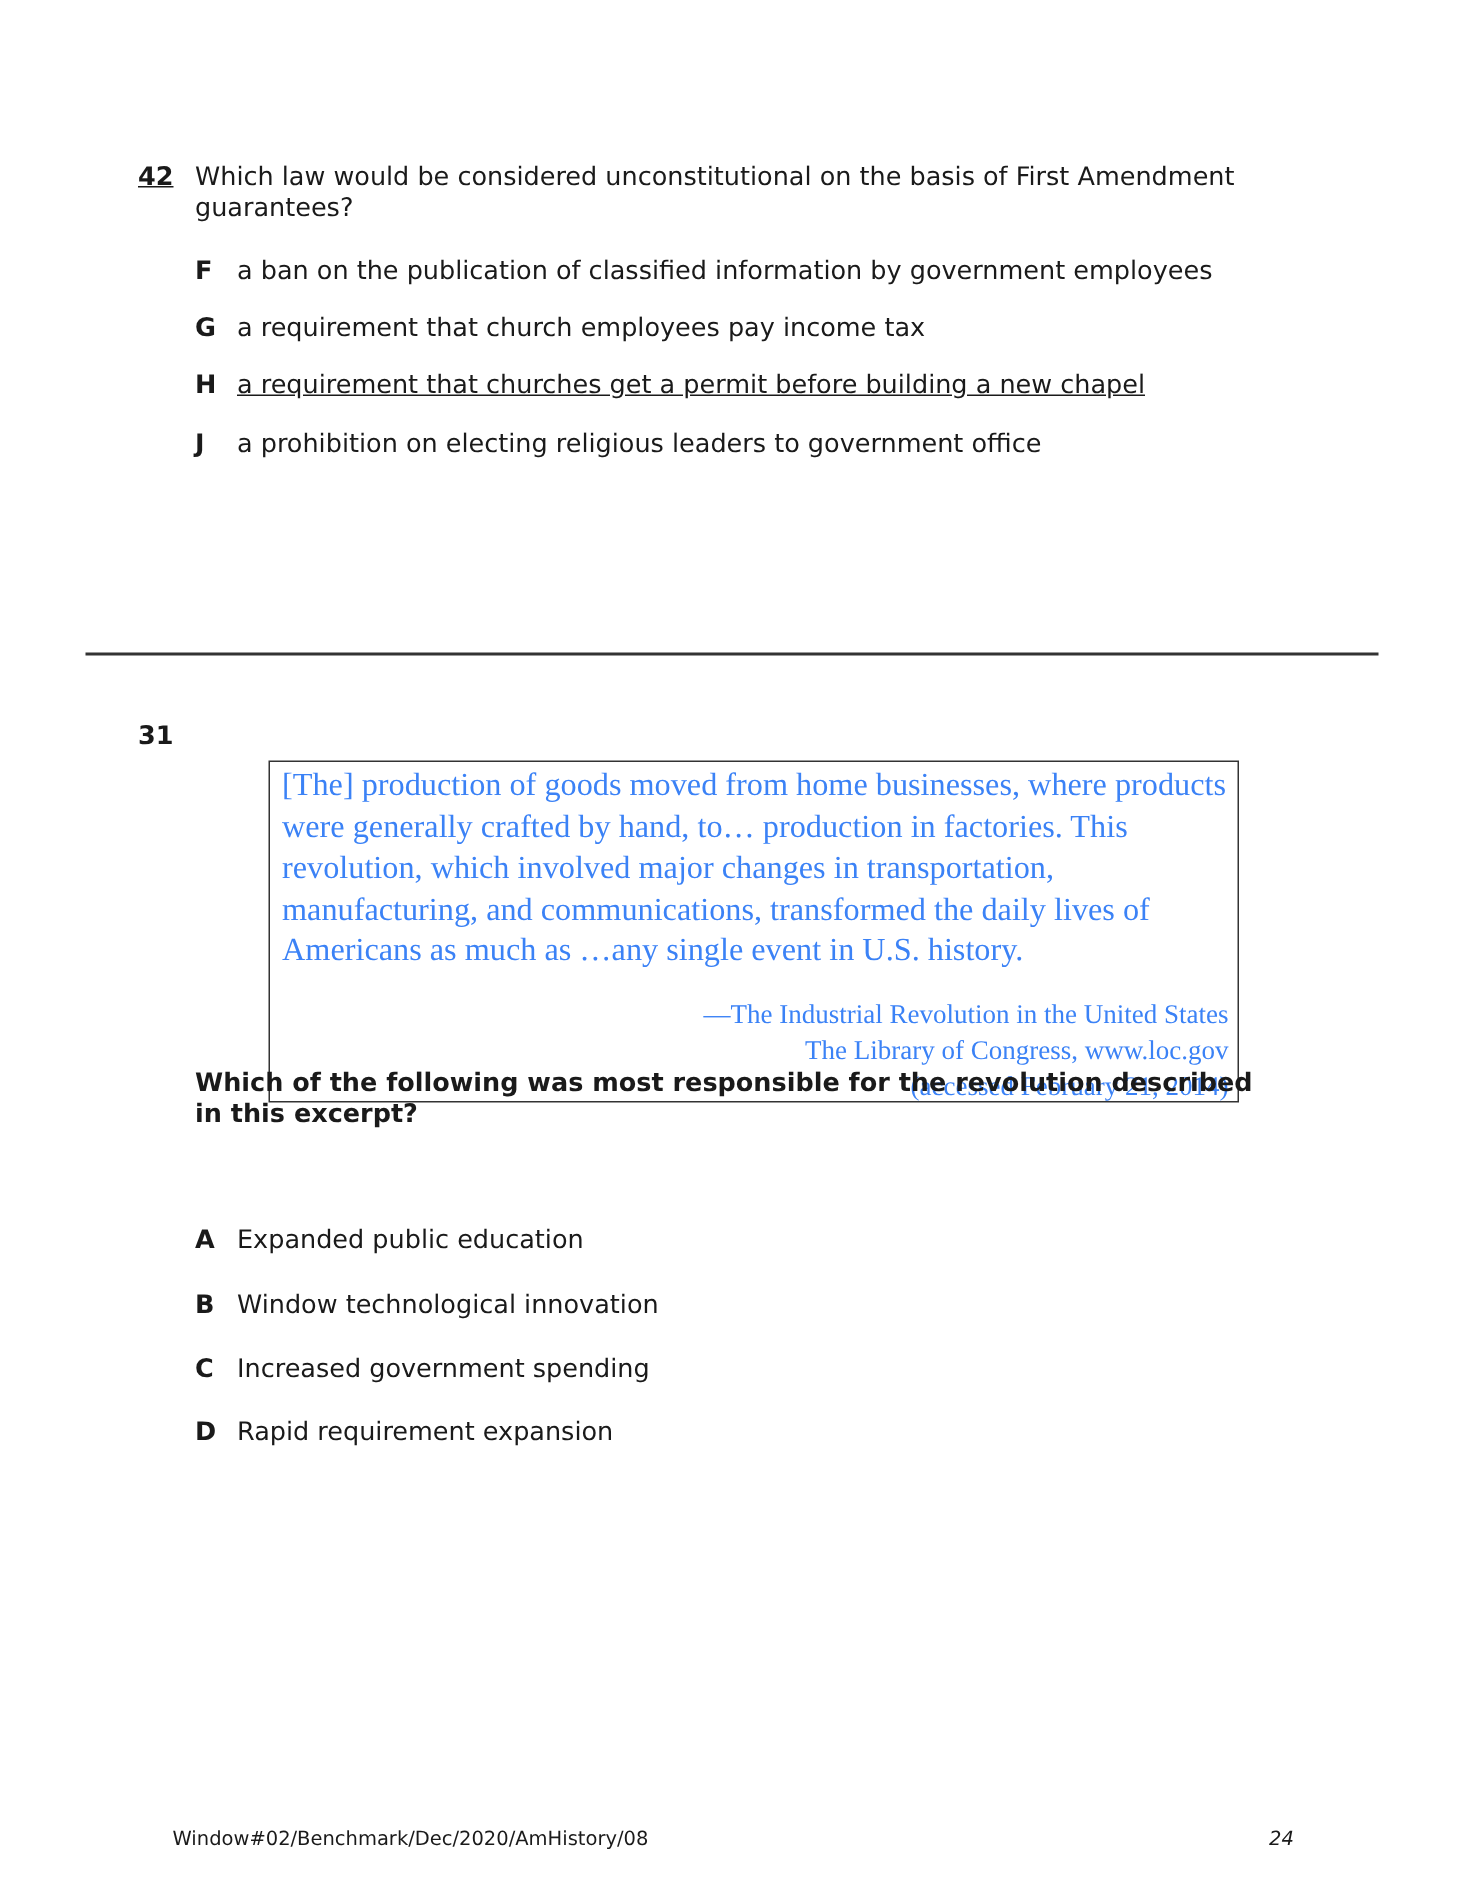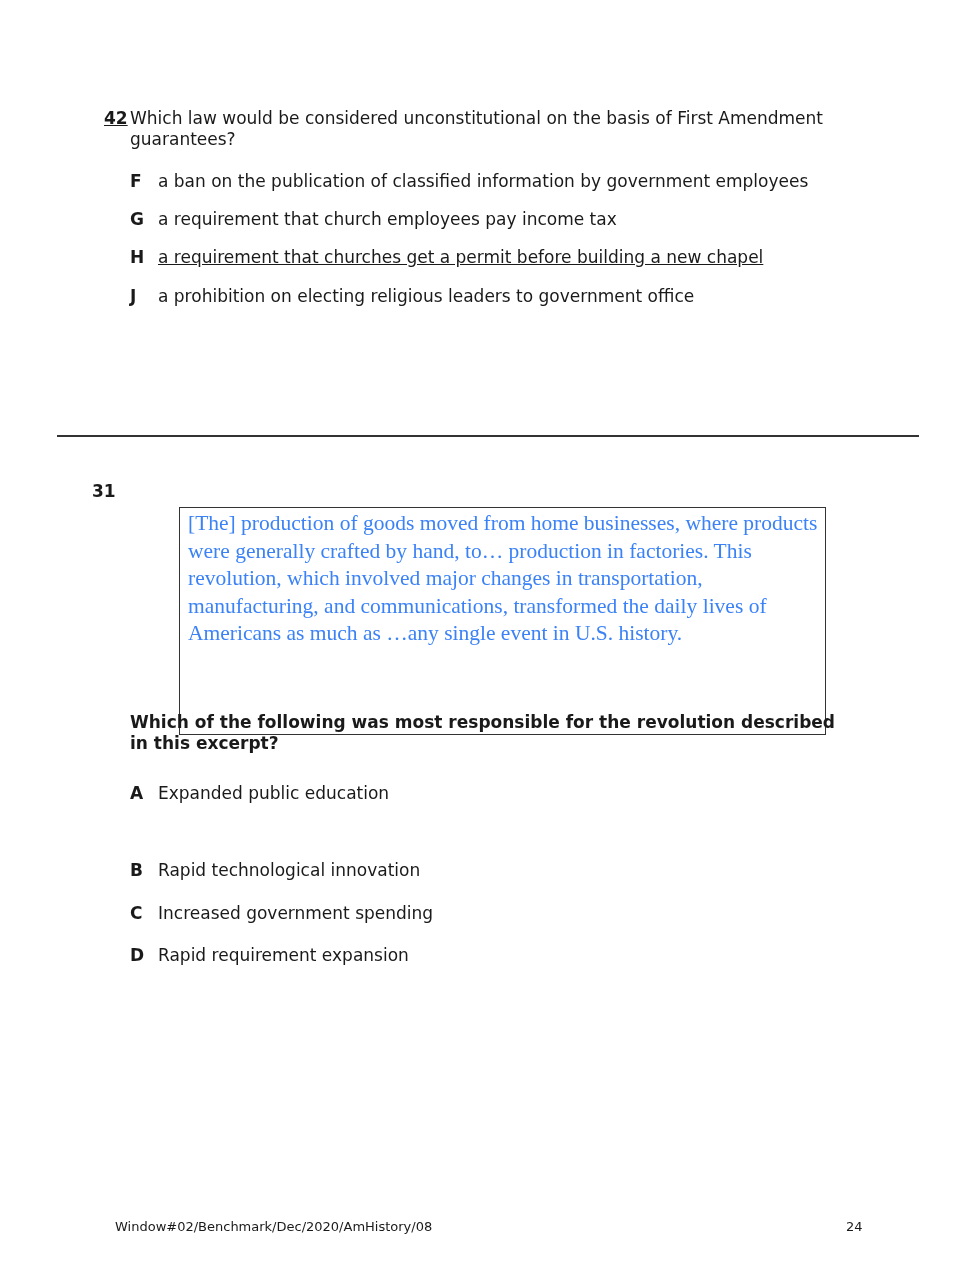--- a/index.html
+++ b/index.html
@@ -14,21 +14,21 @@
              border: 1.5px solid #333; box-sizing: border-box;
              font-family: "Liberation Serif", serif; color: #3b82f6; }
   .excerpt .body { position: absolute; left: 8px; top: 2px; width: 632px; font-size: 21.5px; line-height: 27.5px; }
   .excerpt .src { position: absolute; right: 6px; top: 156px; text-align: right; font-size: 18px; line-height: 24px; }
   .footer { position: absolute; top: 1219px; font-size: 13px; }
 </style>
 </head>
 <body>
 
 <div>
-  <div class="qnum" style="left:104px; top:108px;text-decoration:underline;">42</div>
+  <div class="qnum" style="left:92px; top:108px;text-decoration:underline;">42</div>
   <div class="stem" style="top:108px;">Which law would be considered unconstitutional on the basis of First Amendment guarantees?</div>
 
   <div class="opt" style="top:171px;">
     <span class="letter">F</span><span>a ban on the publication of classified information by government employees</span>
   </div>
   <div class="opt" style="top:209px;">
     <span class="letter">G</span><span>a requirement that church employees pay income tax</span>
   </div>
   <div class="opt" style="top:247px;text-decoration:underline;">
     <span class="letter">H</span><span>a requirement that churches get a permit before building a new chapel</span>
@@ -38,32 +38,37 @@
   </div>
 </div>
 
 <div class="divider"></div>
 
 <div>
   <div class="qnum" style="left:92px; top:481px;">31</div>
 
   <div class="excerpt">
     <div class="body">[The] production of goods moved from home businesses, where products were generally crafted by hand, to… production in factories. This revolution, which involved major changes in transportation, manufacturing, and communications, transformed the daily lives of Americans as much as  …any single event in U.S. history.</div>
+    <div class="src">
+      <div>—The Industrial Revolution in the United States</div>
+      <div>The Library of Congress, www.loc.gov</div>
+      <div>(accessed February 21, 2014)</div>
+    </div>
   </div>
 
   <div class="stem" style="top:712px; width:720px;font-weight:bold;">Which of the following was most responsible for the revolution described in this excerpt?</div>
 
-  <div class="opt" style="top:783px;">
+  <div class="opt" style="top:817px;">
     <span class="letter">A</span><span>Expanded public education</span>
   </div>
   <div class="opt" style="top:860px;">
-    <span class="letter">B</span><span>Rapid technological innovation</span>
+    <span class="letter">B</span><span>Window technological innovation</span>
   </div>
   <div class="opt" style="top:903px;">
     <span class="letter">C</span><span>Increased government spending</span>
   </div>
   <div class="opt" style="top:945px;">
     <span class="letter">D</span><span>Rapid requirement expansion</span>
   </div>
 </div>
 
 <div class="footer" style="left:115px;">Window#02/Benchmark/Dec/2020/AmHistory/08</div>
-<div class="footer" style="left:846px;">24</div>
+<div class="footer" style="left:846px;font-style:italic;">24</div>
 
 </body></html>

